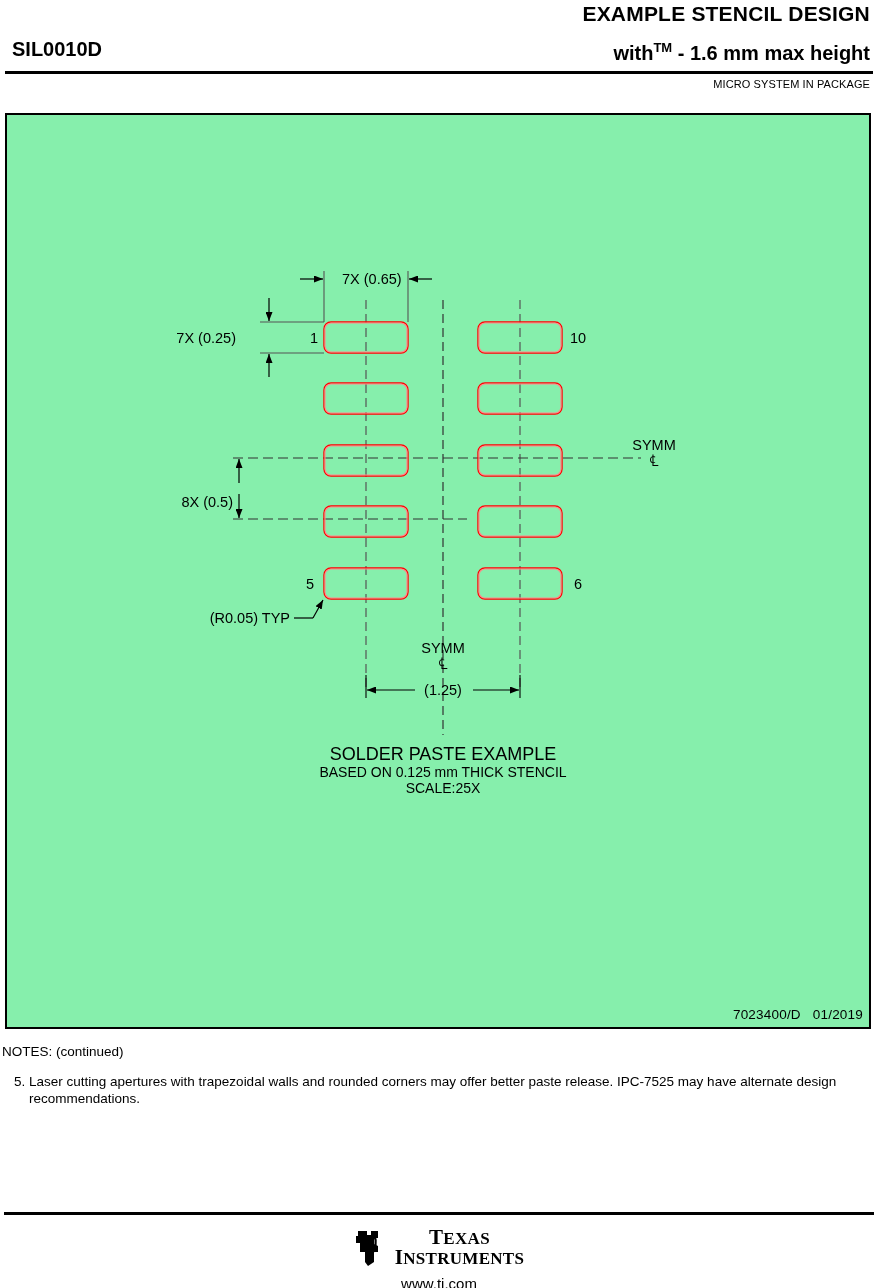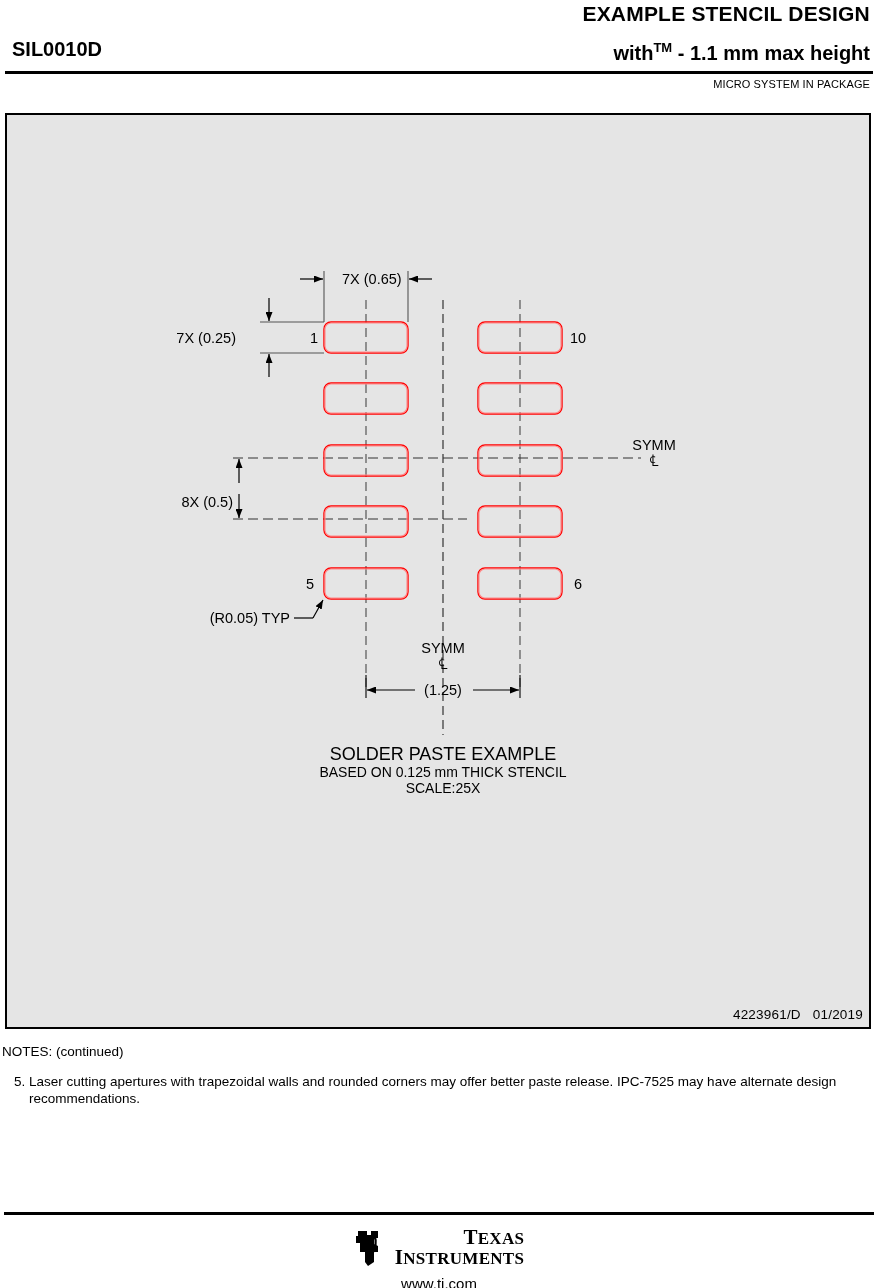--- a/index.html
+++ b/index.html
@@ -73,21 +73,21 @@
 
   
   #drawing-frame {
     position: absolute;
     left: 5px;
     top: 113px;
     width: 866px;
     height: 916px;
     border: 2px solid #000;
     box-sizing: border-box;
-    background: #e5e5e5;
+    background: #86efac;
   }
   #drawing-svg {
     position: absolute;
     left: 0; top: 0;
   }
   #doc-number {
     position: absolute;
     right: 6px;
     bottom: 5px;
     font-size: 13.5px;
@@ -131,21 +131,21 @@
     top: 1228px;
     width: 878px;
     text-align: center;
   }
   #ti-logo-row {
     display: inline-flex;
     align-items: center;
     gap: 7px;
   }
   #ti-wordmark {
-    text-align: right;
+    text-align: center;
     line-height: 0.95;
     font-family: "Liberation Serif", serif;
     font-weight: bold;
   }
   #ti-wordmark .l1 { font-size: 17px; letter-spacing: 0.3px; display:block; }
   #ti-wordmark .l2 { font-size: 17px; letter-spacing: 0.3px; display:block; }
   #ti-wordmark .cap { font-size: 21px; }
   #ti-url {
     font-size: 15px;
     margin-top: 3px;
@@ -155,21 +155,21 @@
 </head>
 <body>
 
 <div id="header">
   <div id="example-title">EXAMPLE STENCIL DESIGN</div>
 
   <div id="part-number">SIL0010D</div>
 
   <div id="package-desc">
     <span>with</span><span class="tm">TM</span>
-    <span>- 1.1 mm max height</span>
+    <span>- 1.6 mm max height</span>
   </div>
 
   <div id="header-rule"></div>
 
   <div id="micro-sys">MICRO SYSTEM IN PACKAGE</div>
 </div>
 
 <div id="drawing-frame">
 
   <svg id="drawing-svg" width="862" height="912" viewBox="0 0 862 912">
@@ -282,21 +282,21 @@
 
     <text x="436" y="538" font-family="Liberation Sans, sans-serif" font-size="14.5" fill="#000" text-anchor="middle">SYMM</text>
     <text x="436" y="554" font-family="Liberation Serif, serif" font-size="16" fill="#000" text-anchor="middle">℄</text>
 
     <text x="436" y="645" font-family="Liberation Sans, sans-serif" font-size="18" fill="#000" text-anchor="middle">SOLDER PASTE EXAMPLE</text>
     <text x="436" y="662" font-family="Liberation Sans, sans-serif" font-size="14" fill="#000" text-anchor="middle">BASED ON 0.125 mm THICK STENCIL</text>
     <text x="436" y="678" font-family="Liberation Sans, sans-serif" font-size="14" fill="#000" text-anchor="middle">SCALE:25X</text>
   </svg>
 
   <div id="doc-number">
-    <span>4223961/D</span><span class="gap"></span><span>01/2019</span>
+    <span>7023400/D</span><span class="gap"></span><span>01/2019</span>
   </div>
 </div>
 
 <div id="notes">
   <p id="notes-heading">NOTES: (continued)</p>
   <p id="note-5">5. Laser cutting apertures with trapezoidal walls and rounded corners may offer better paste release. IPC-7525 may have alternate design recommendations.</p>
 </div>
 
 <div id="footer-rule"></div>
 

